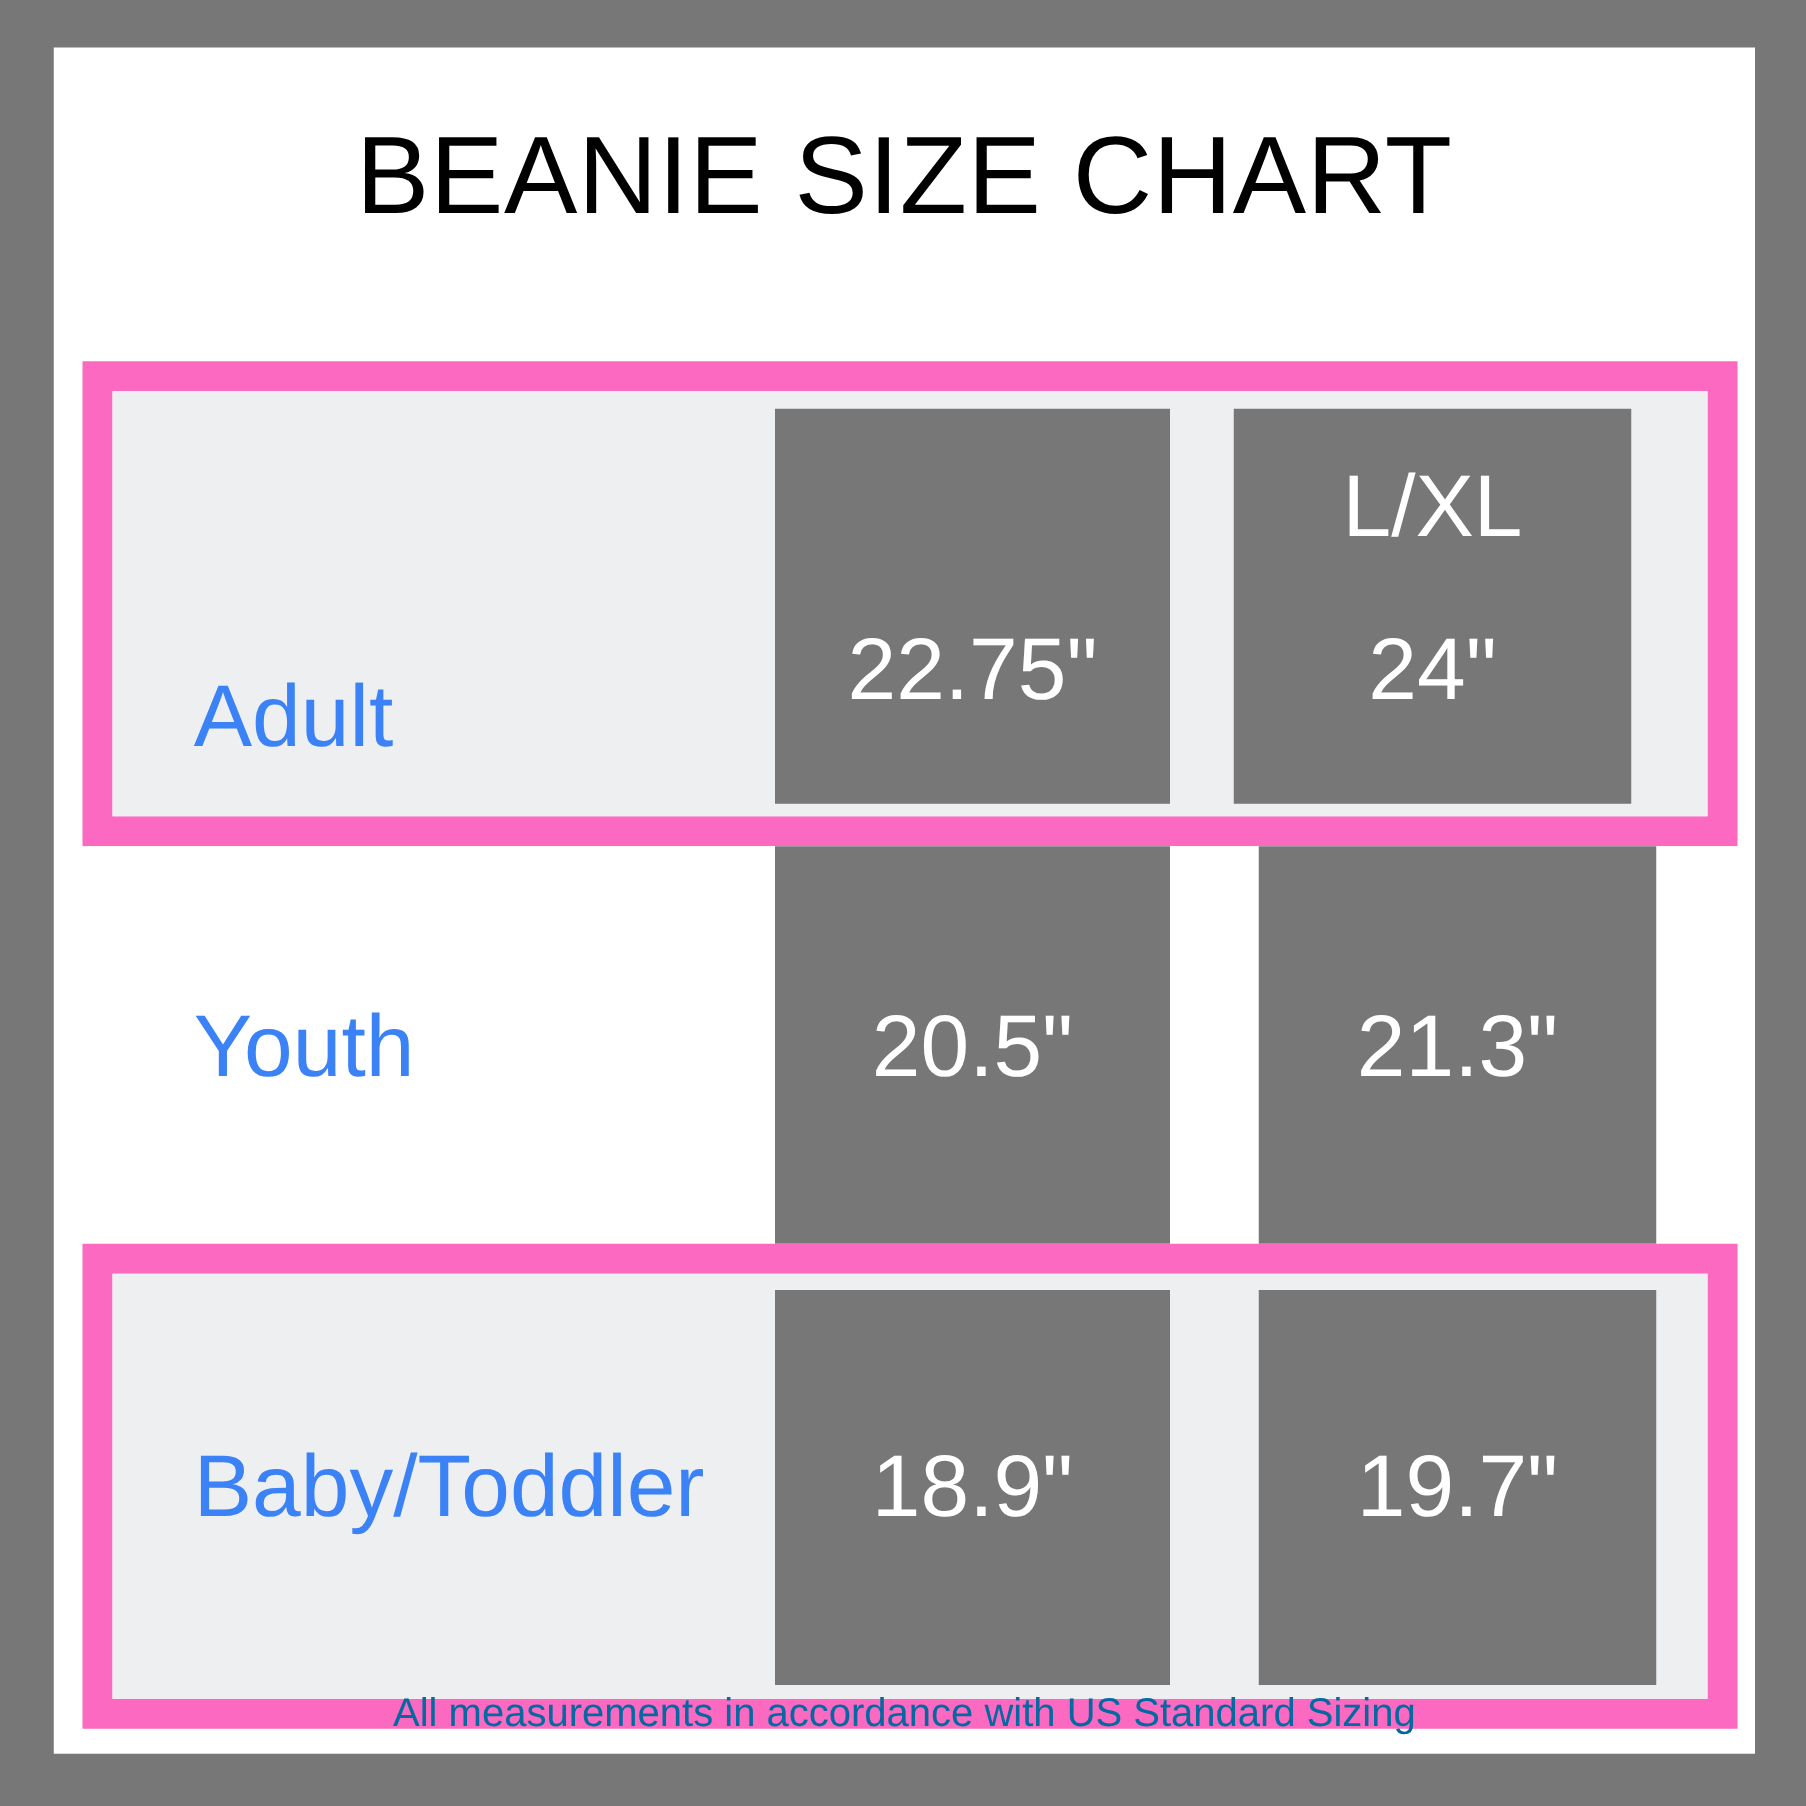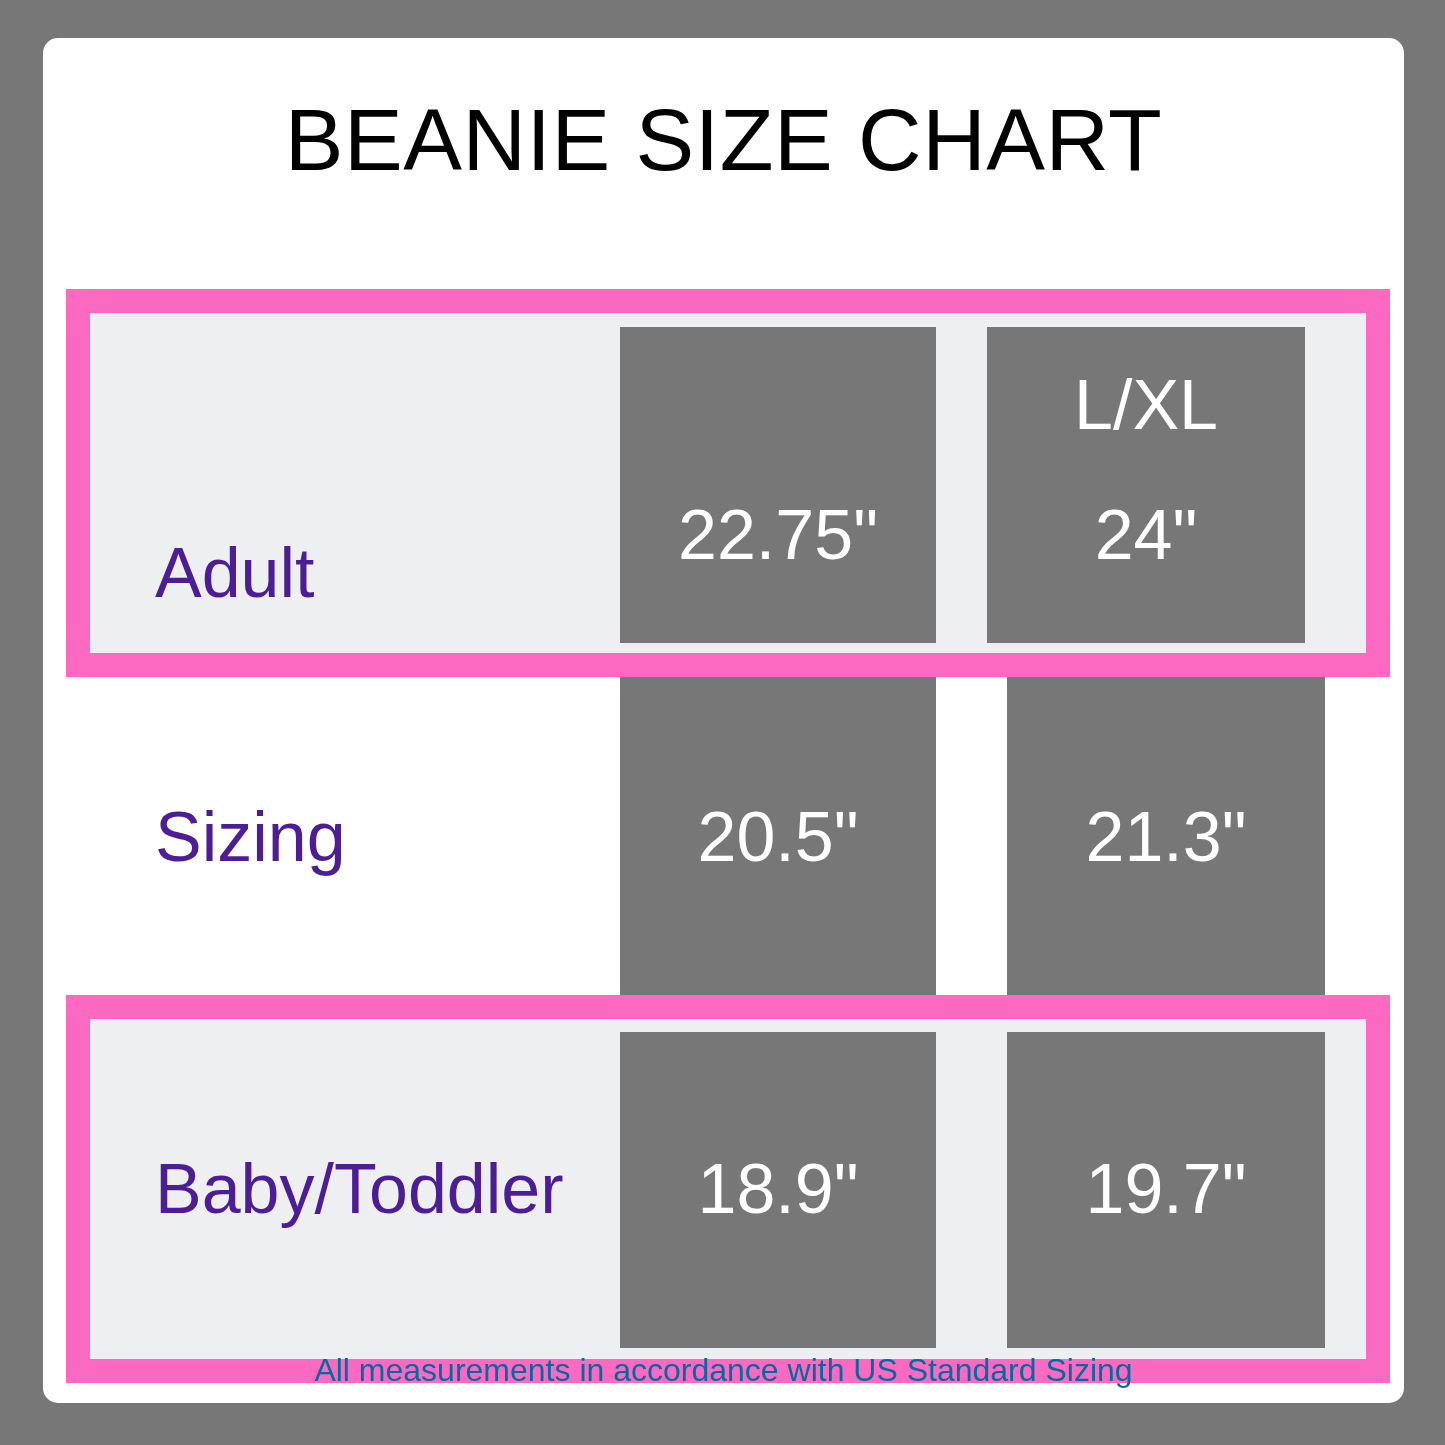--- a/index.html
+++ b/index.html
@@ -24,21 +24,20 @@
   }
 
   
   #card {
     position: absolute;
     left: 43px;
     top: 38px;
     width: 1361px;
     height: 1365px;
     background: #ffffff;
-    border-radius: 15px;
   }
 
   
   #title {
     position: absolute;
     left: 0;
     top: 58px;
     width: 1361px;
     text-align: center;
     font-size: 88px;
@@ -73,21 +72,21 @@
   }
   .hl-fill {
     position: absolute;
   }
 
   
   .row-label {
     position: absolute;
     font-size: 70px;
     line-height: 1;
-    color: #4c1d95;
+    color: #3b82f6;
     white-space: nowrap;
   }
 
   
   .cell {
     position: absolute;
     color: #ffffff;
     text-align: center;
     font-size: 70px;
     line-height: 1;
@@ -140,21 +139,21 @@
 
         <div class="cell" style="left:944px;top:38px;width:318px;height:316px;background:#777777;">
           <span class="cell-head" style="top:43px;">L/XL</span>
           <span class="cell-val" style="top:173px;">24"</span>
         </div>
       </div>
 
       <div class="row" style="top:424px;height:318px;">
         <div class="hl-fill" style="left:23px;top:0;width:1324px;height:318px;background:#ffffff;"></div>
 
-        <div class="row-label" style="left:112px;top:125px;">Sizing</div>
+        <div class="row-label" style="left:112px;top:125px;">Youth</div>
 
         <div class="cell" style="left:577px;top:0;width:316px;height:318px;background:#777777;">
           <span class="cell-val" style="top:125px;">20.5"</span>
         </div>
 
         <div class="cell" style="left:964px;top:0;width:318px;height:318px;background:#777777;">
           <span class="cell-val" style="top:125px;">21.3"</span>
         </div>
       </div>
 

